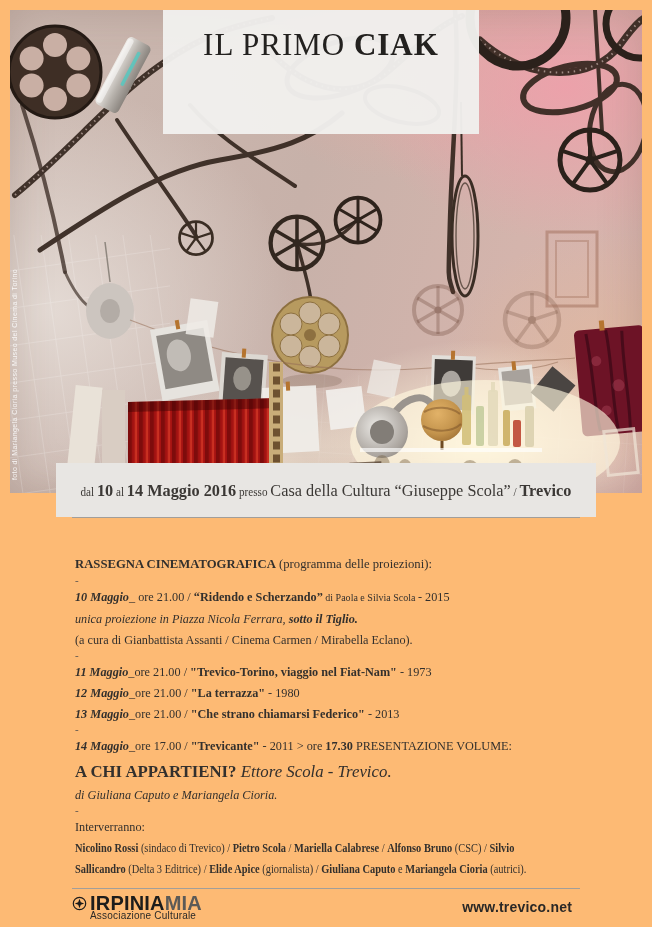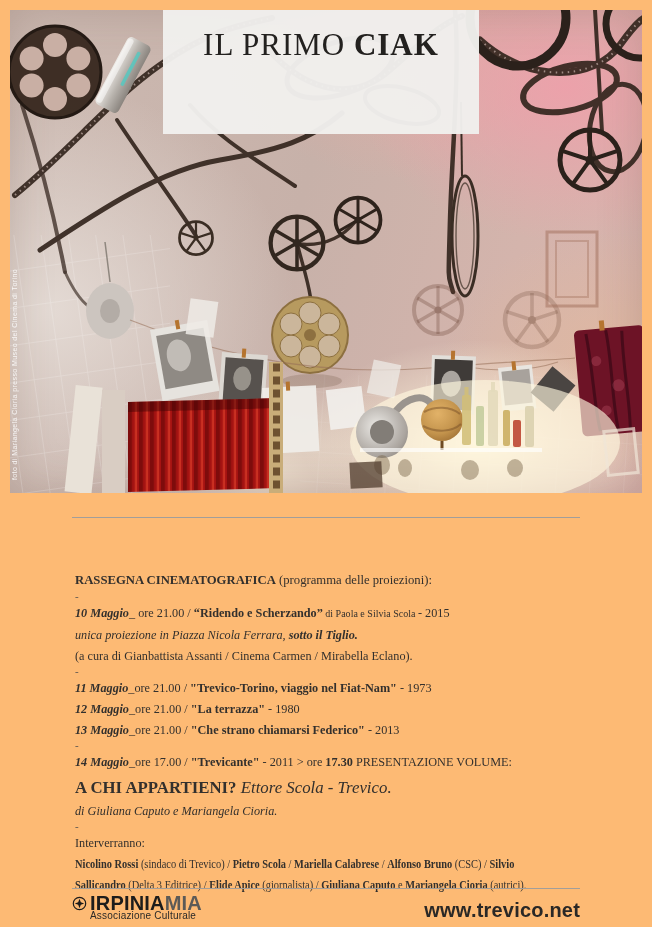--- a/index.html
+++ b/index.html
@@ -42,42 +42,42 @@
     display:flex;align-items:center;justify-content:center;color:#3b3835;
   }
   .band .band-text{font-size:17.5px;white-space:nowrap;transform:scaleX(.93);transform-origin:50% 50%;}
   .band .s-sm{font-size:12px;}
 
   .rule{position:absolute;left:72px;width:508px;height:1px;background:#a29e9a;}
   .rule-top{top:517px;}
   .rule-bottom{top:888px;}
 
   
-  .program{position:absolute;left:75px;top:569px;width:520px;color:#33302d;}
+  .program{position:absolute;left:75px;top:553px;width:520px;color:#33302d;}
   .line{font-size:13px;line-height:21px;white-space:nowrap;transform:scaleX(.94);transform-origin:0 50%;}
   .l-head{font-size:13.5px;line-height:22px;}
   .l-dash{font-size:11px;line-height:11px;color:#56524e;transform:none;}
   .l-big{font-size:17.5px;line-height:26px;margin-top:2px;transform:scaleX(.96);}
   .l-sub{line-height:21px;}
   .l-wide{transform:scaleX(.8);}
   .program .s-sm{font-size:.82em;}
 
   .s-b{font-weight:700;}
   .s-i{font-style:italic;}
   .s-bi{font-weight:700;font-style:italic;}
   .s-g{color:#5c5a57;}
 
   
   .footer-logo{position:absolute;left:72px;top:896px;display:flex;align-items:flex-start;
     font-family:"Liberation Sans",sans-serif;color:#1d1c1b;}
   .footer-logo .txt{margin-left:3px;}
   .logo-name{font-size:20px;font-weight:700;letter-spacing:.2px;line-height:15px;}
   .logo-sub{font-size:10px;letter-spacing:.2px;line-height:9px;color:#2a2927;}
-  .website{position:absolute;right:72px;top:899px;font-family:"Liberation Sans",sans-serif;
-    font-size:20px;font-weight:700;color:#2a2826;letter-spacing:.2px;}
+  .website{position:absolute;right:80px;top:899px;font-family:"Liberation Sans",sans-serif;
+    font-size:14px;font-weight:700;color:#2a2826;letter-spacing:.2px;}
 </style>
 </head>
 <body>
 
 <div class="page">
 
   <div class="photo">
     <svg class="scene" width="632" height="483" viewBox="0 0 632 483">
       <defs>
         <pattern id="tiles" width="27" height="37" patternUnits="userSpaceOnUse" patternTransform="rotate(-8)">
@@ -319,20 +319,23 @@
       </g>
     </svg>
 
     <div class="title-box">
       <div class="ttl"><span class="">IL PRIMO </span><span class="s-b">CIAK</span></div>
     </div>
 
     <div class="credit">foto di Mariangela Cioria presso Museo del Cinema di Torino</div>
   </div>
 
+  <div class="band">
+    <div class="band-text"><span class="s-sm">dal </span><span class="s-b">10</span><span class="s-sm"> al </span><span class="s-b">14 Maggio 2016</span><span class="s-sm"> presso </span><span class="">Casa della Cultura “Giuseppe Scola”</span><span class="s-sm"> / </span><span class="s-b">Trevico</span></div>
+  </div>
   <div class="rule rule-top"></div>
 
   <div class="program">
       <div class="line l-head"><span class="s-b">RASSEGNA CINEMATOGRAFICA</span><span class=""> (programma delle proiezioni):</span></div>
       <div class="line l-dash"><span class="">-</span></div>
       <div class="line "><span class="s-bi">10 Maggio</span><span class="">_ ore 21.00 / </span><span class="s-b">“Ridendo e Scherzando”</span><span class="s-sm"> di Paola e Silvia Scola </span><span class="">- 2015</span></div>
       <div class="line "><span class="s-i">unica proiezione in Piazza Nicola Ferrara, </span><span class="s-bi">sotto il Tiglio.</span></div>
       <div class="line "><span class="">(a cura di Gianbattista Assanti / Cinema Carmen / Mirabella Eclano).</span></div>
       <div class="line l-dash"><span class="">-</span></div>
       <div class="line "><span class="s-bi">11 Maggio</span><span class="">_ore 21.00 / </span><span class="s-b">"Trevico-Torino, viaggio nel Fiat-Nam"</span><span class=""> - 1973</span></div>

